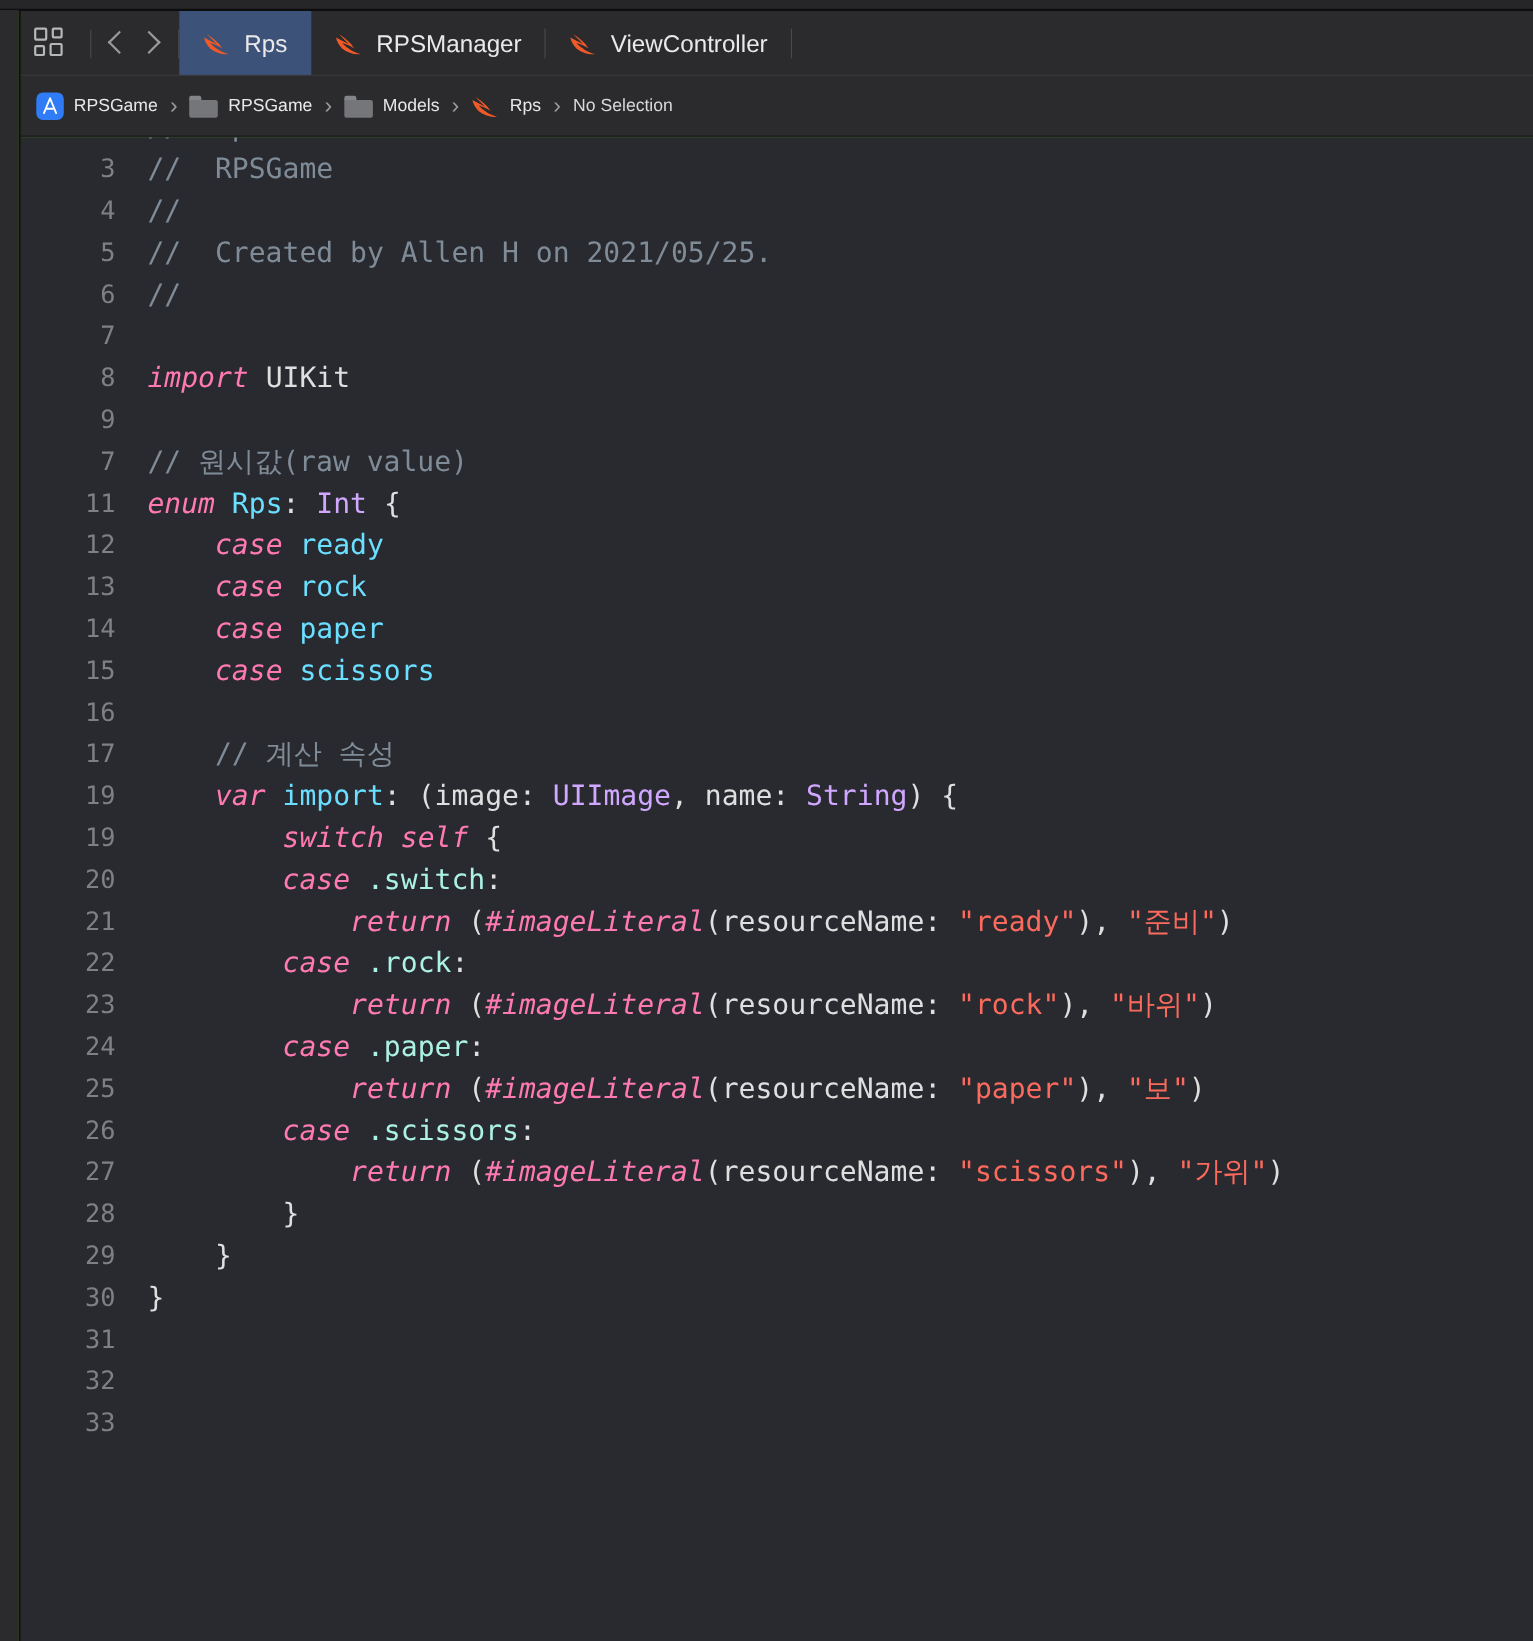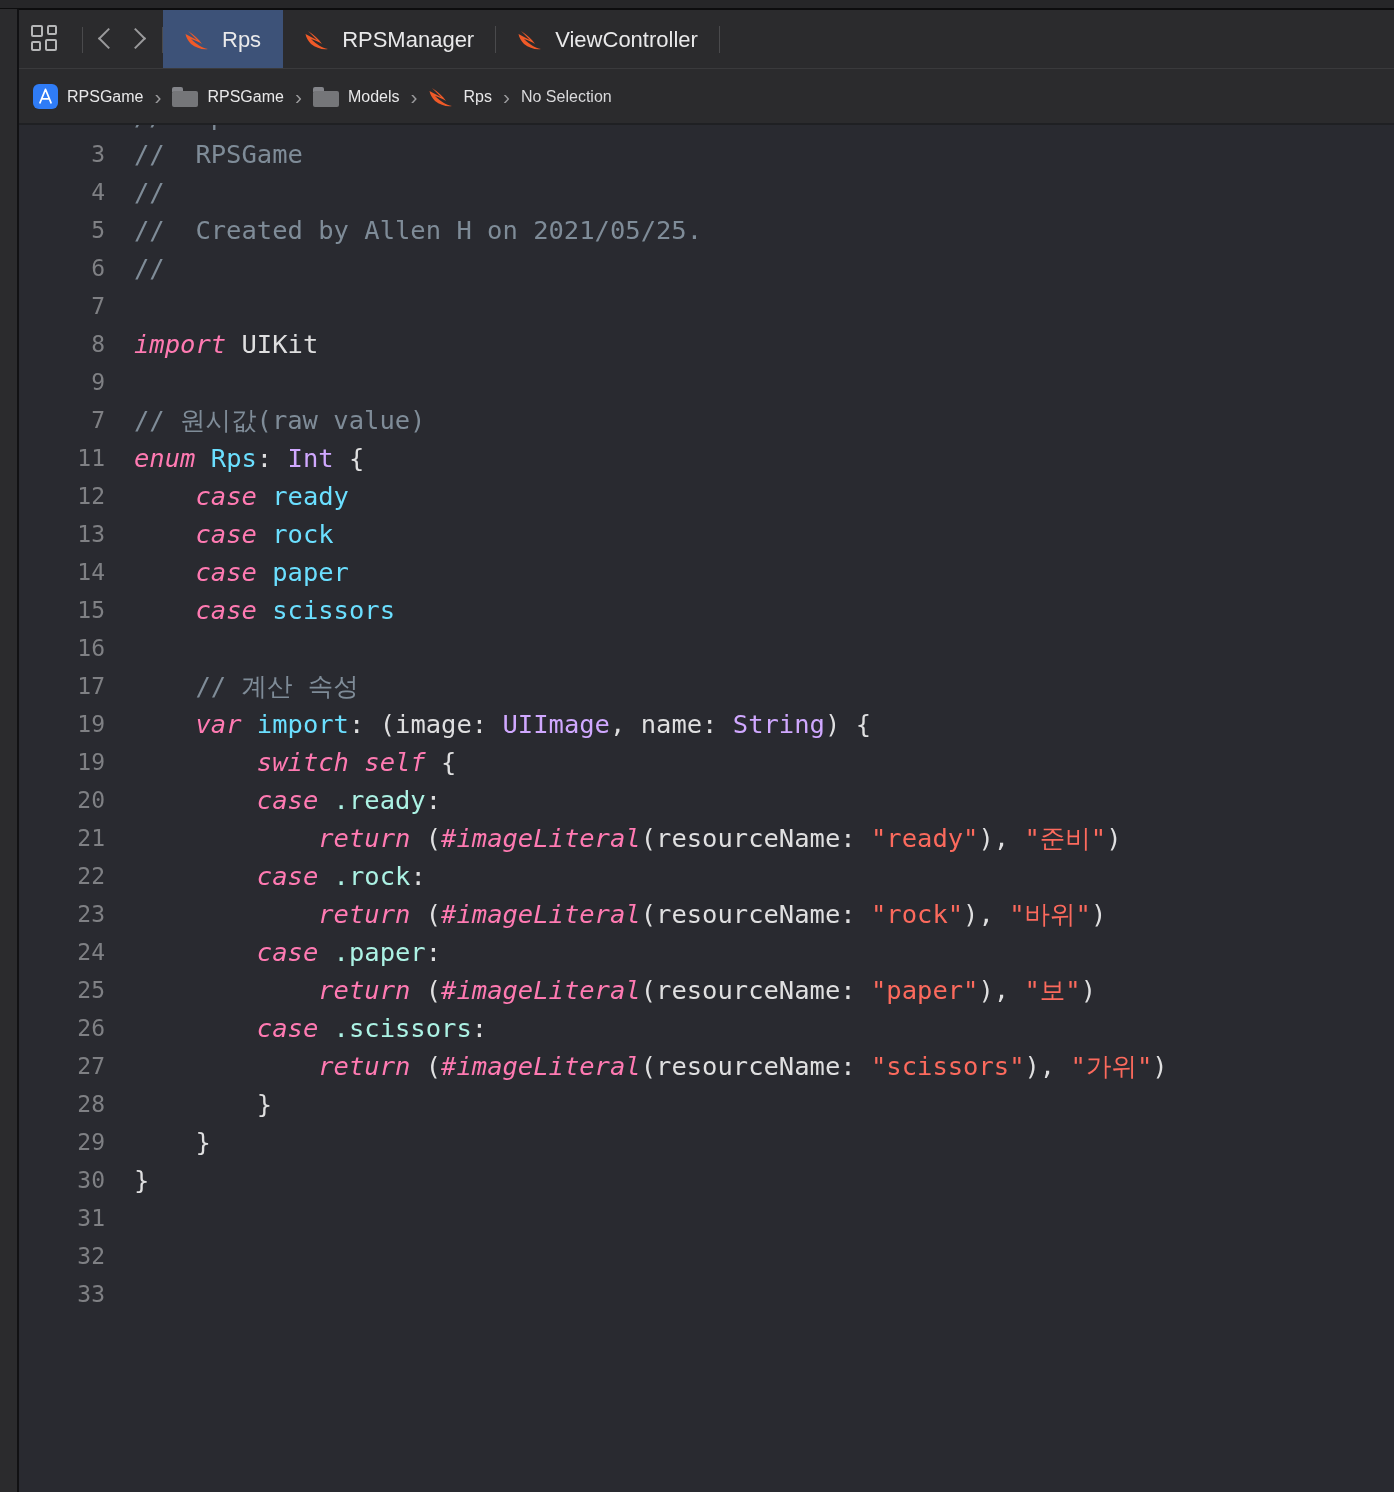--- a/index.html
+++ b/index.html
@@ -275,21 +275,21 @@
         <div class="ln-row"><div class="gutter">7</div><div class="src"><span class="t-cmt">// 원시값(raw value)</span></div></div>
         <div class="ln-row"><div class="gutter">11</div><div class="src"><span class="t-kw">enum</span><span class="t-plain"> </span><span class="t-decl">Rps</span><span class="t-plain">: </span><span class="t-type">Int</span><span class="t-plain"> {</span></div></div>
         <div class="ln-row"><div class="gutter">12</div><div class="src"><span class="t-plain">    </span><span class="t-kw">case</span><span class="t-plain"> </span><span class="t-case">ready</span></div></div>
         <div class="ln-row"><div class="gutter">13</div><div class="src"><span class="t-plain">    </span><span class="t-kw">case</span><span class="t-plain"> </span><span class="t-case">rock</span></div></div>
         <div class="ln-row"><div class="gutter">14</div><div class="src"><span class="t-plain">    </span><span class="t-kw">case</span><span class="t-plain"> </span><span class="t-case">paper</span></div></div>
         <div class="ln-row"><div class="gutter">15</div><div class="src"><span class="t-plain">    </span><span class="t-kw">case</span><span class="t-plain"> </span><span class="t-case">scissors</span></div></div>
         <div class="ln-row"><div class="gutter">16</div><div class="src"></div></div>
         <div class="ln-row"><div class="gutter">17</div><div class="src"><span class="t-plain">    </span><span class="t-cmt">// 계산 속성</span></div></div>
         <div class="ln-row"><div class="gutter">19</div><div class="src"><span class="t-plain">    </span><span class="t-kw">var</span><span class="t-plain"> </span><span class="t-decl">import</span><span class="t-plain">: (image: </span><span class="t-type">UIImage</span><span class="t-plain">, name: </span><span class="t-type">String</span><span class="t-plain">) {</span></div></div>
         <div class="ln-row"><div class="gutter">19</div><div class="src"><span class="t-plain">        </span><span class="t-kw">switch</span><span class="t-plain"> </span><span class="t-kw">self</span><span class="t-plain"> {</span></div></div>
-        <div class="ln-row"><div class="gutter">20</div><div class="src"><span class="t-plain">        </span><span class="t-kw">case</span><span class="t-plain"> </span><span class="t-memb">.ready</span><span class="t-plain">:</span></div></div>
+        <div class="ln-row"><div class="gutter">20</div><div class="src"><span class="t-plain">        </span><span class="t-kw">case</span><span class="t-plain"> </span><span class="t-memb">.switch</span><span class="t-plain">:</span></div></div>
         <div class="ln-row"><div class="gutter">21</div><div class="src"><span class="t-plain">            </span><span class="t-kw">return</span><span class="t-plain"> (</span><span class="t-kw">#imageLiteral</span><span class="t-plain">(resourceName: </span><span class="t-str">"ready"</span><span class="t-plain">), </span><span class="t-str">"준비"</span><span class="t-plain">)</span></div></div>
         <div class="ln-row"><div class="gutter">22</div><div class="src"><span class="t-plain">        </span><span class="t-kw">case</span><span class="t-plain"> </span><span class="t-memb">.rock</span><span class="t-plain">:</span></div></div>
         <div class="ln-row"><div class="gutter">23</div><div class="src"><span class="t-plain">            </span><span class="t-kw">return</span><span class="t-plain"> (</span><span class="t-kw">#imageLiteral</span><span class="t-plain">(resourceName: </span><span class="t-str">"rock"</span><span class="t-plain">), </span><span class="t-str">"바위"</span><span class="t-plain">)</span></div></div>
         <div class="ln-row"><div class="gutter">24</div><div class="src"><span class="t-plain">        </span><span class="t-kw">case</span><span class="t-plain"> </span><span class="t-memb">.paper</span><span class="t-plain">:</span></div></div>
         <div class="ln-row"><div class="gutter">25</div><div class="src"><span class="t-plain">            </span><span class="t-kw">return</span><span class="t-plain"> (</span><span class="t-kw">#imageLiteral</span><span class="t-plain">(resourceName: </span><span class="t-str">"paper"</span><span class="t-plain">), </span><span class="t-str">"보"</span><span class="t-plain">)</span></div></div>
         <div class="ln-row"><div class="gutter">26</div><div class="src"><span class="t-plain">        </span><span class="t-kw">case</span><span class="t-plain"> </span><span class="t-memb">.scissors</span><span class="t-plain">:</span></div></div>
         <div class="ln-row"><div class="gutter">27</div><div class="src"><span class="t-plain">            </span><span class="t-kw">return</span><span class="t-plain"> (</span><span class="t-kw">#imageLiteral</span><span class="t-plain">(resourceName: </span><span class="t-str">"scissors"</span><span class="t-plain">), </span><span class="t-str">"가위"</span><span class="t-plain">)</span></div></div>
         <div class="ln-row"><div class="gutter">28</div><div class="src"><span class="t-plain">        }</span></div></div>
         <div class="ln-row"><div class="gutter">29</div><div class="src"><span class="t-plain">    }</span></div></div>
         <div class="ln-row"><div class="gutter">30</div><div class="src"><span class="t-plain">}</span></div></div>

